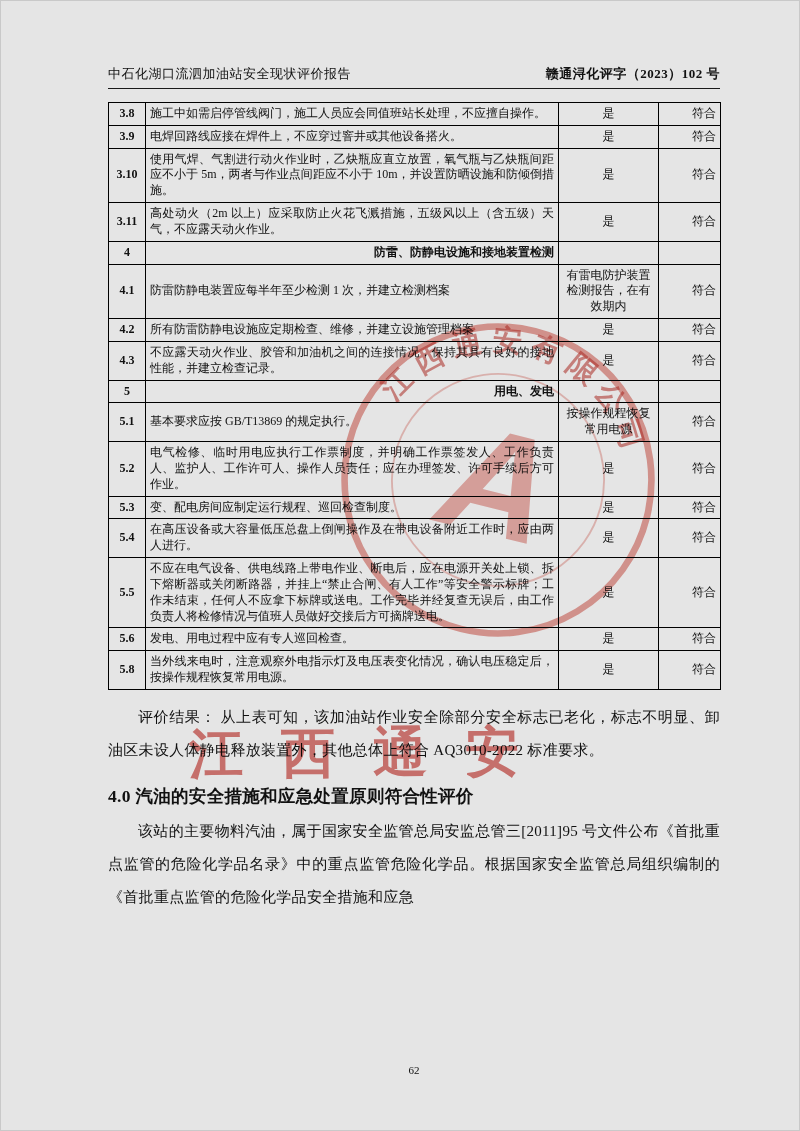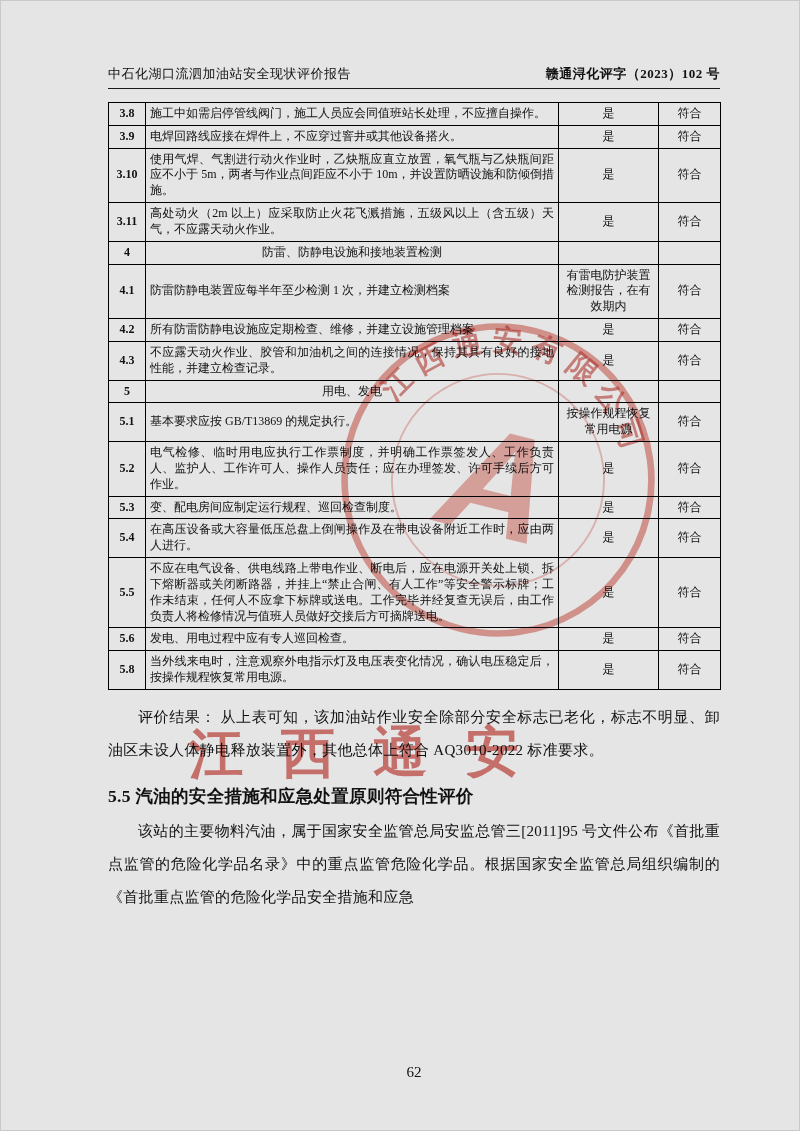--- a/index.html
+++ b/index.html
@@ -51,22 +51,22 @@
   table.compliance col.c-result { width: 62px; }
   table.compliance td {
     border: 1px solid #000;
     vertical-align: middle;
     padding: 3px 4px;
     word-break: break-all;
   }
   td.col-no     { text-align: center; font-weight: bold; padding: 3px 1px; }
   td.col-desc   { text-align: justify; }
   td.col-status { text-align: center; padding: 3px 3px; }
-  td.col-result { text-align: center; font-family: Liberation Serif, serif; }
-  tr.section-row td.col-desc { font-weight: normal; text-align: center; }
+  td.col-result { text-align: right; font-family: Liberation Serif, serif; }
+  tr.section-row td.col-desc { font-weight: bold; text-align: right; }
 
   
   .para {
     font-size: 15px;
     line-height: 33px;
     text-align: justify;
     text-indent: 2em;
     letter-spacing: 0.3px;
   }
   .eval-para { margin-top: 11px; }
@@ -78,21 +78,21 @@
   }
   .body-para { margin-top: 7px; }
 
   
   .page-number {
     position: absolute;
     left: 107px;
     top: 1063px;
     width: 612px;
     text-align: center;
-    font-size: 15px;
+    font-size: 11px;
   }
 
   
   .watermark {
     position: absolute;
     inset: 0;
     pointer-events: none;
     z-index: 5;
     mix-blend-mode: multiply;
   }
@@ -247,21 +247,21 @@
             <td class="col-no">5.8</td>
             <td class="col-desc">当外线来电时，注意观察外电指示灯及电压表变化情况，确认电压稳定后，按操作规程恢复常用电源。</td>
             <td class="col-status">是</td>
             <td class="col-result">符合</td>
           </tr>
         </tbody>
     </table>
 
     <p class="para eval-para"><span>评价结果：</span><span> 从上表可知，该加油站作业安全除部分安全标志已老化，标志不明显、卸油区未设人体静电释放装置外，其他总体上符合 AQ3010-2022 标准要求。</span></p>
 
-    <h2 class="section-heading">5.5 汽油的安全措施和应急处置原则符合性评价</h2>
+    <h2 class="section-heading">4.0 汽油的安全措施和应急处置原则符合性评价</h2>
 
     <p class="para body-para">该站的主要物料汽油，属于国家安全监管总局安监总管三[2011]95 号文件公布《首批重点监管的危险化学品名录》中的重点监管危险化学品。根据国家安全监管总局组织编制的《首批重点监管的危险化学品安全措施和应急</p>
 
   </div>
 
   <div class="page-number">62</div>
 
   <div class="watermark" aria-hidden="true">
     <svg class="seal" viewBox="0 0 340 340">
       <circle class="ring-outer" cx="170" cy="170" r="162"></circle>

